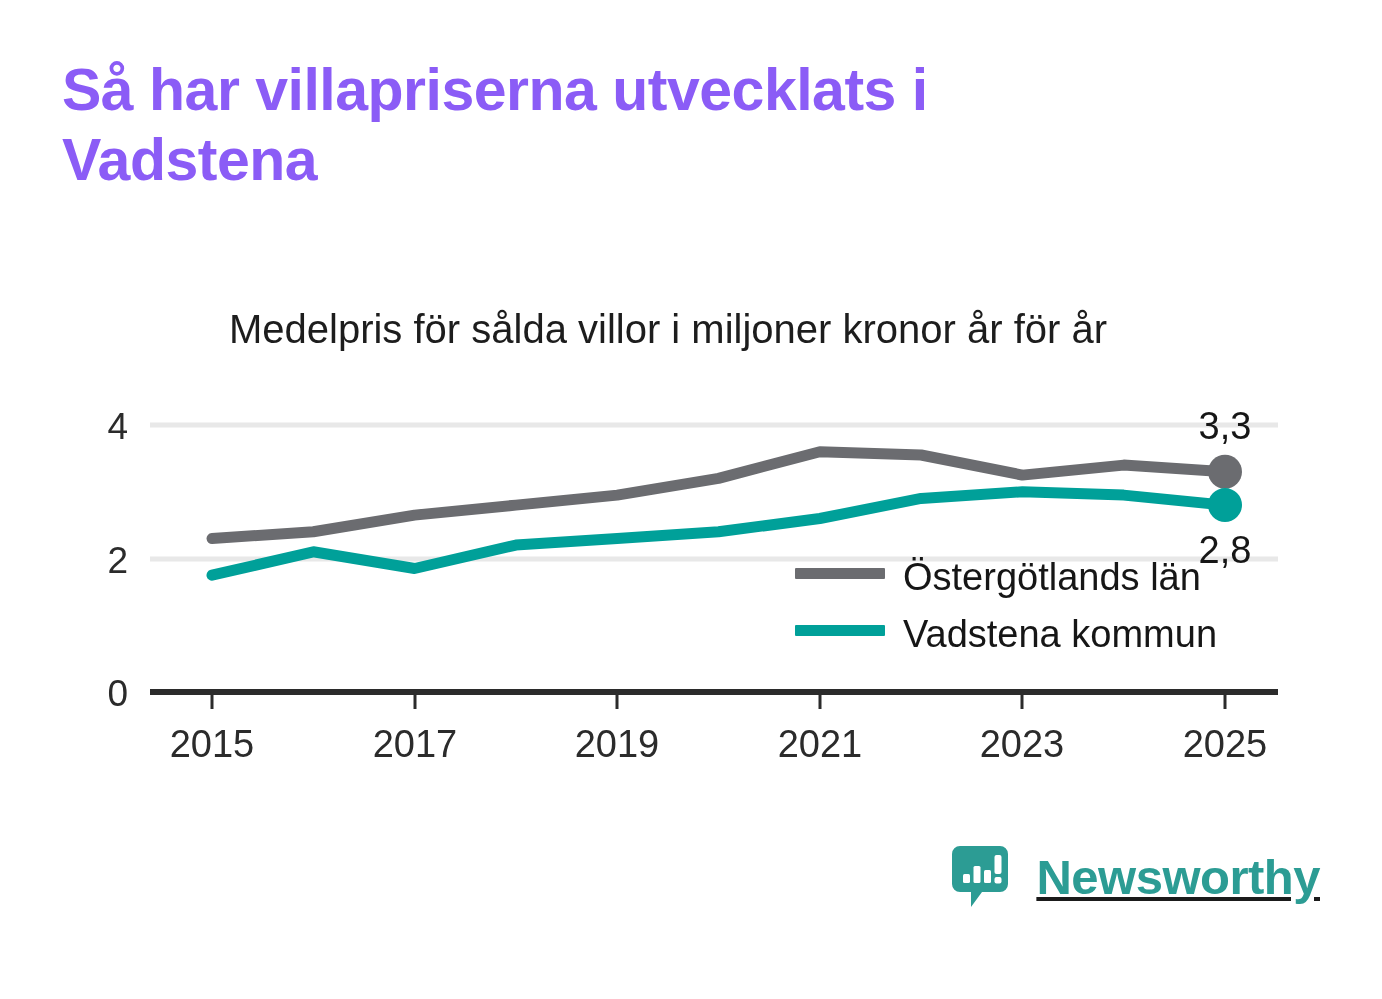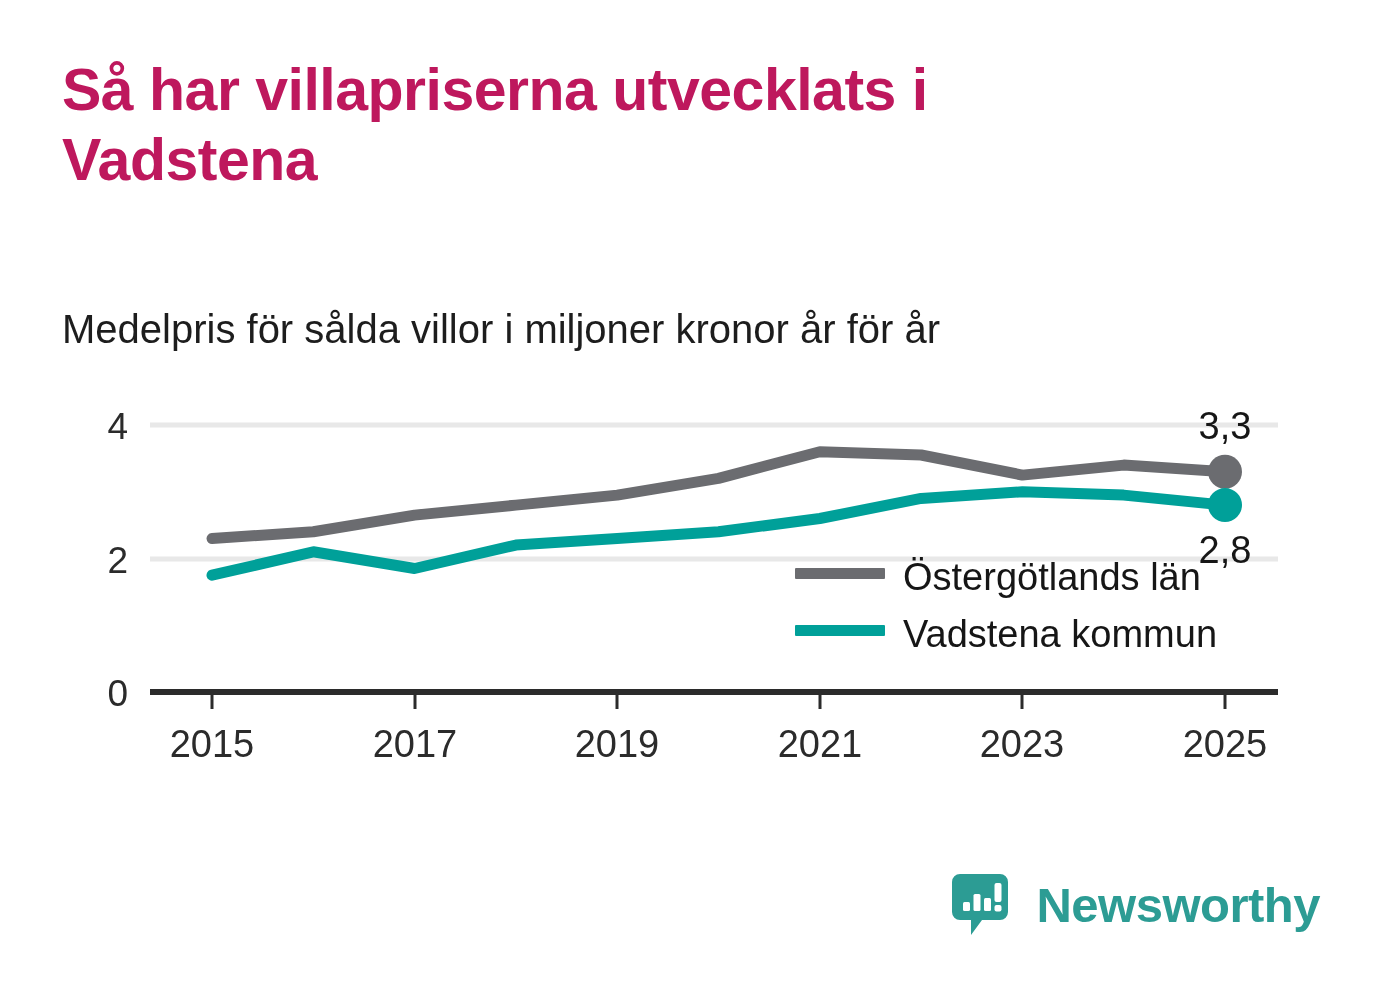--- a/index.html
+++ b/index.html
@@ -26,35 +26,36 @@
   
   .title {
     position: absolute;
     left: 62px;
     top: 56px;
     width: 1030px;
     font-size: 59px;
     line-height: 1.18;
     font-weight: 700;
     letter-spacing: -0.5px;
-    color: #be185d;
+    color: #8b5cf6;
     margin: 0;
     white-space: pre-line;
   }
 
   .subtitle {
     position: absolute;
-    left: 62px;
+    left: 68px;
     top: 305px;
     width: 1200px;
     font-size: 40px;
     line-height: 1.2;
     font-weight: 400;
     color: #1d1d1d;
     margin: 0;
+    text-align: center;
   }
 
   
   .chart {
     position: absolute;
     left: 0;
     top: 0;
     width: 1382px;
     height: 999px;
     pointer-events: none;
@@ -91,24 +92,25 @@
     top: 893px;
     font-size: 30px;
     color: #6e7277;
     margin: 0;
     white-space: nowrap;
   }
 
   .logo {
     position: absolute;
     right: 62px;
-    top: 874px;
+    top: 846px;
     display: flex;
     align-items: center;
     gap: 28px;
+    text-decoration: underline;
   }
   .logo-mark {
     width: 56px;
     height: 62px;
     display: block;
   }
   .logo-text {
     font-size: 49px;
     font-weight: 700;
     color: #2c9c94;

